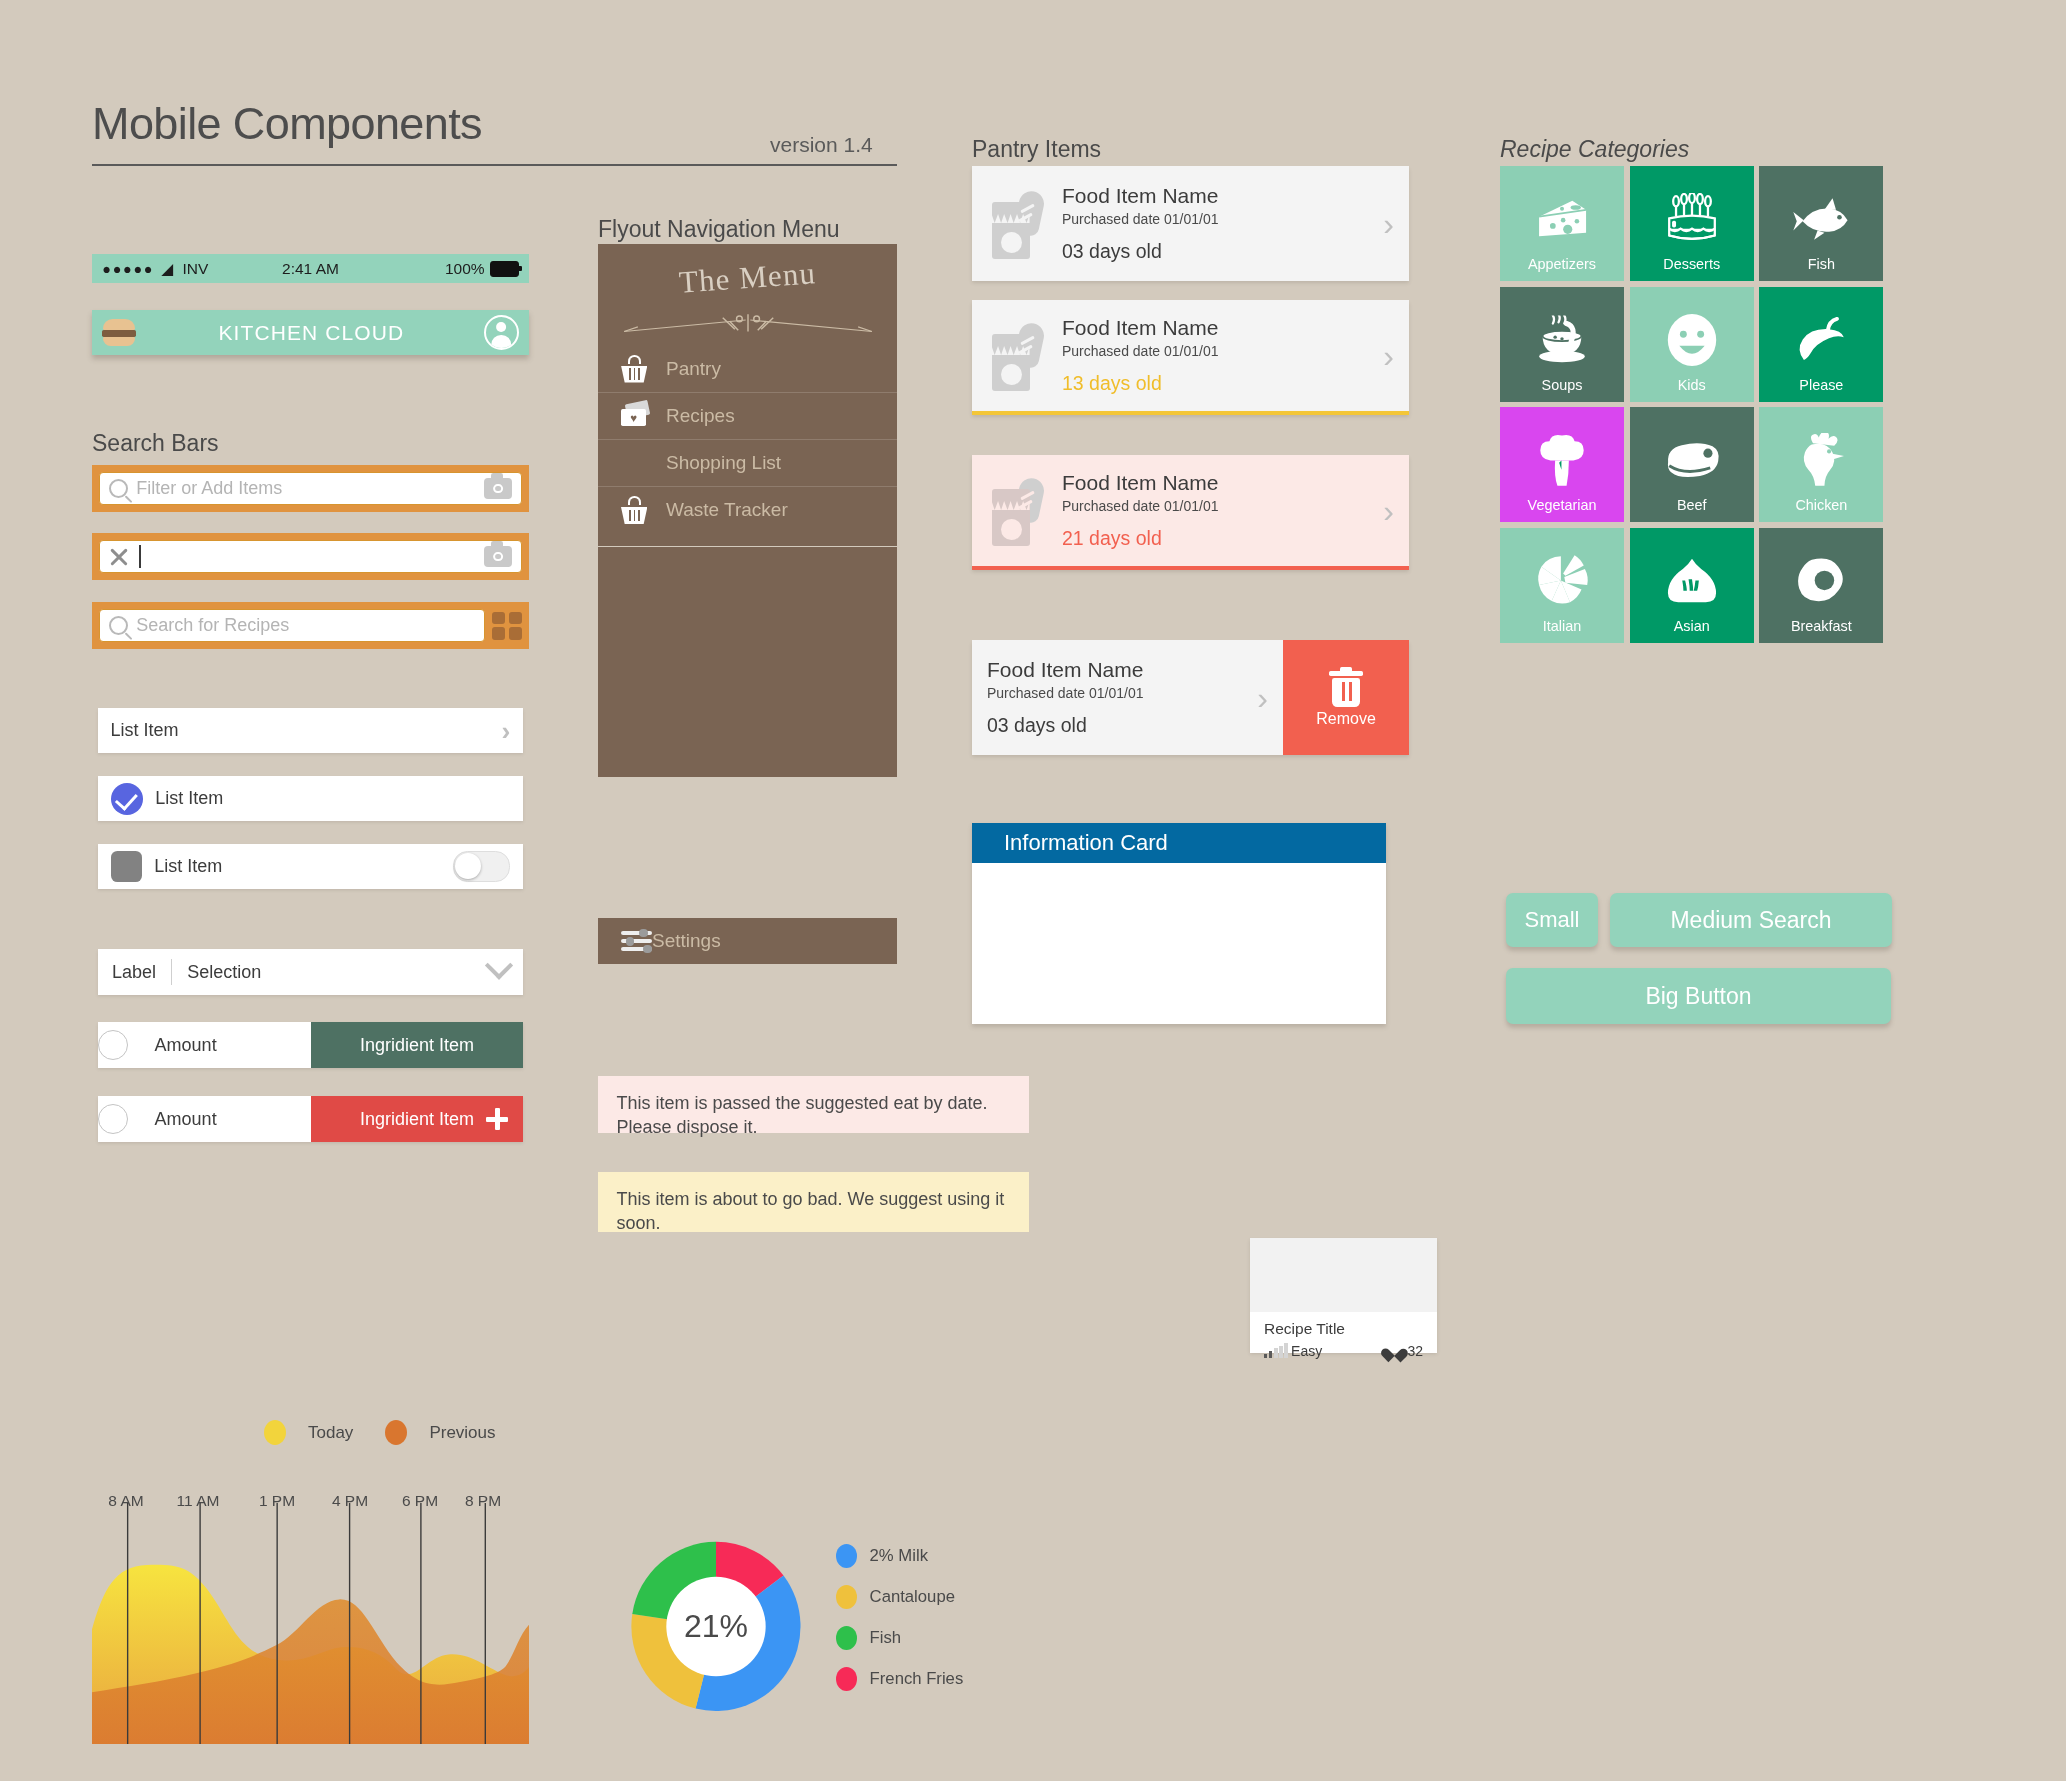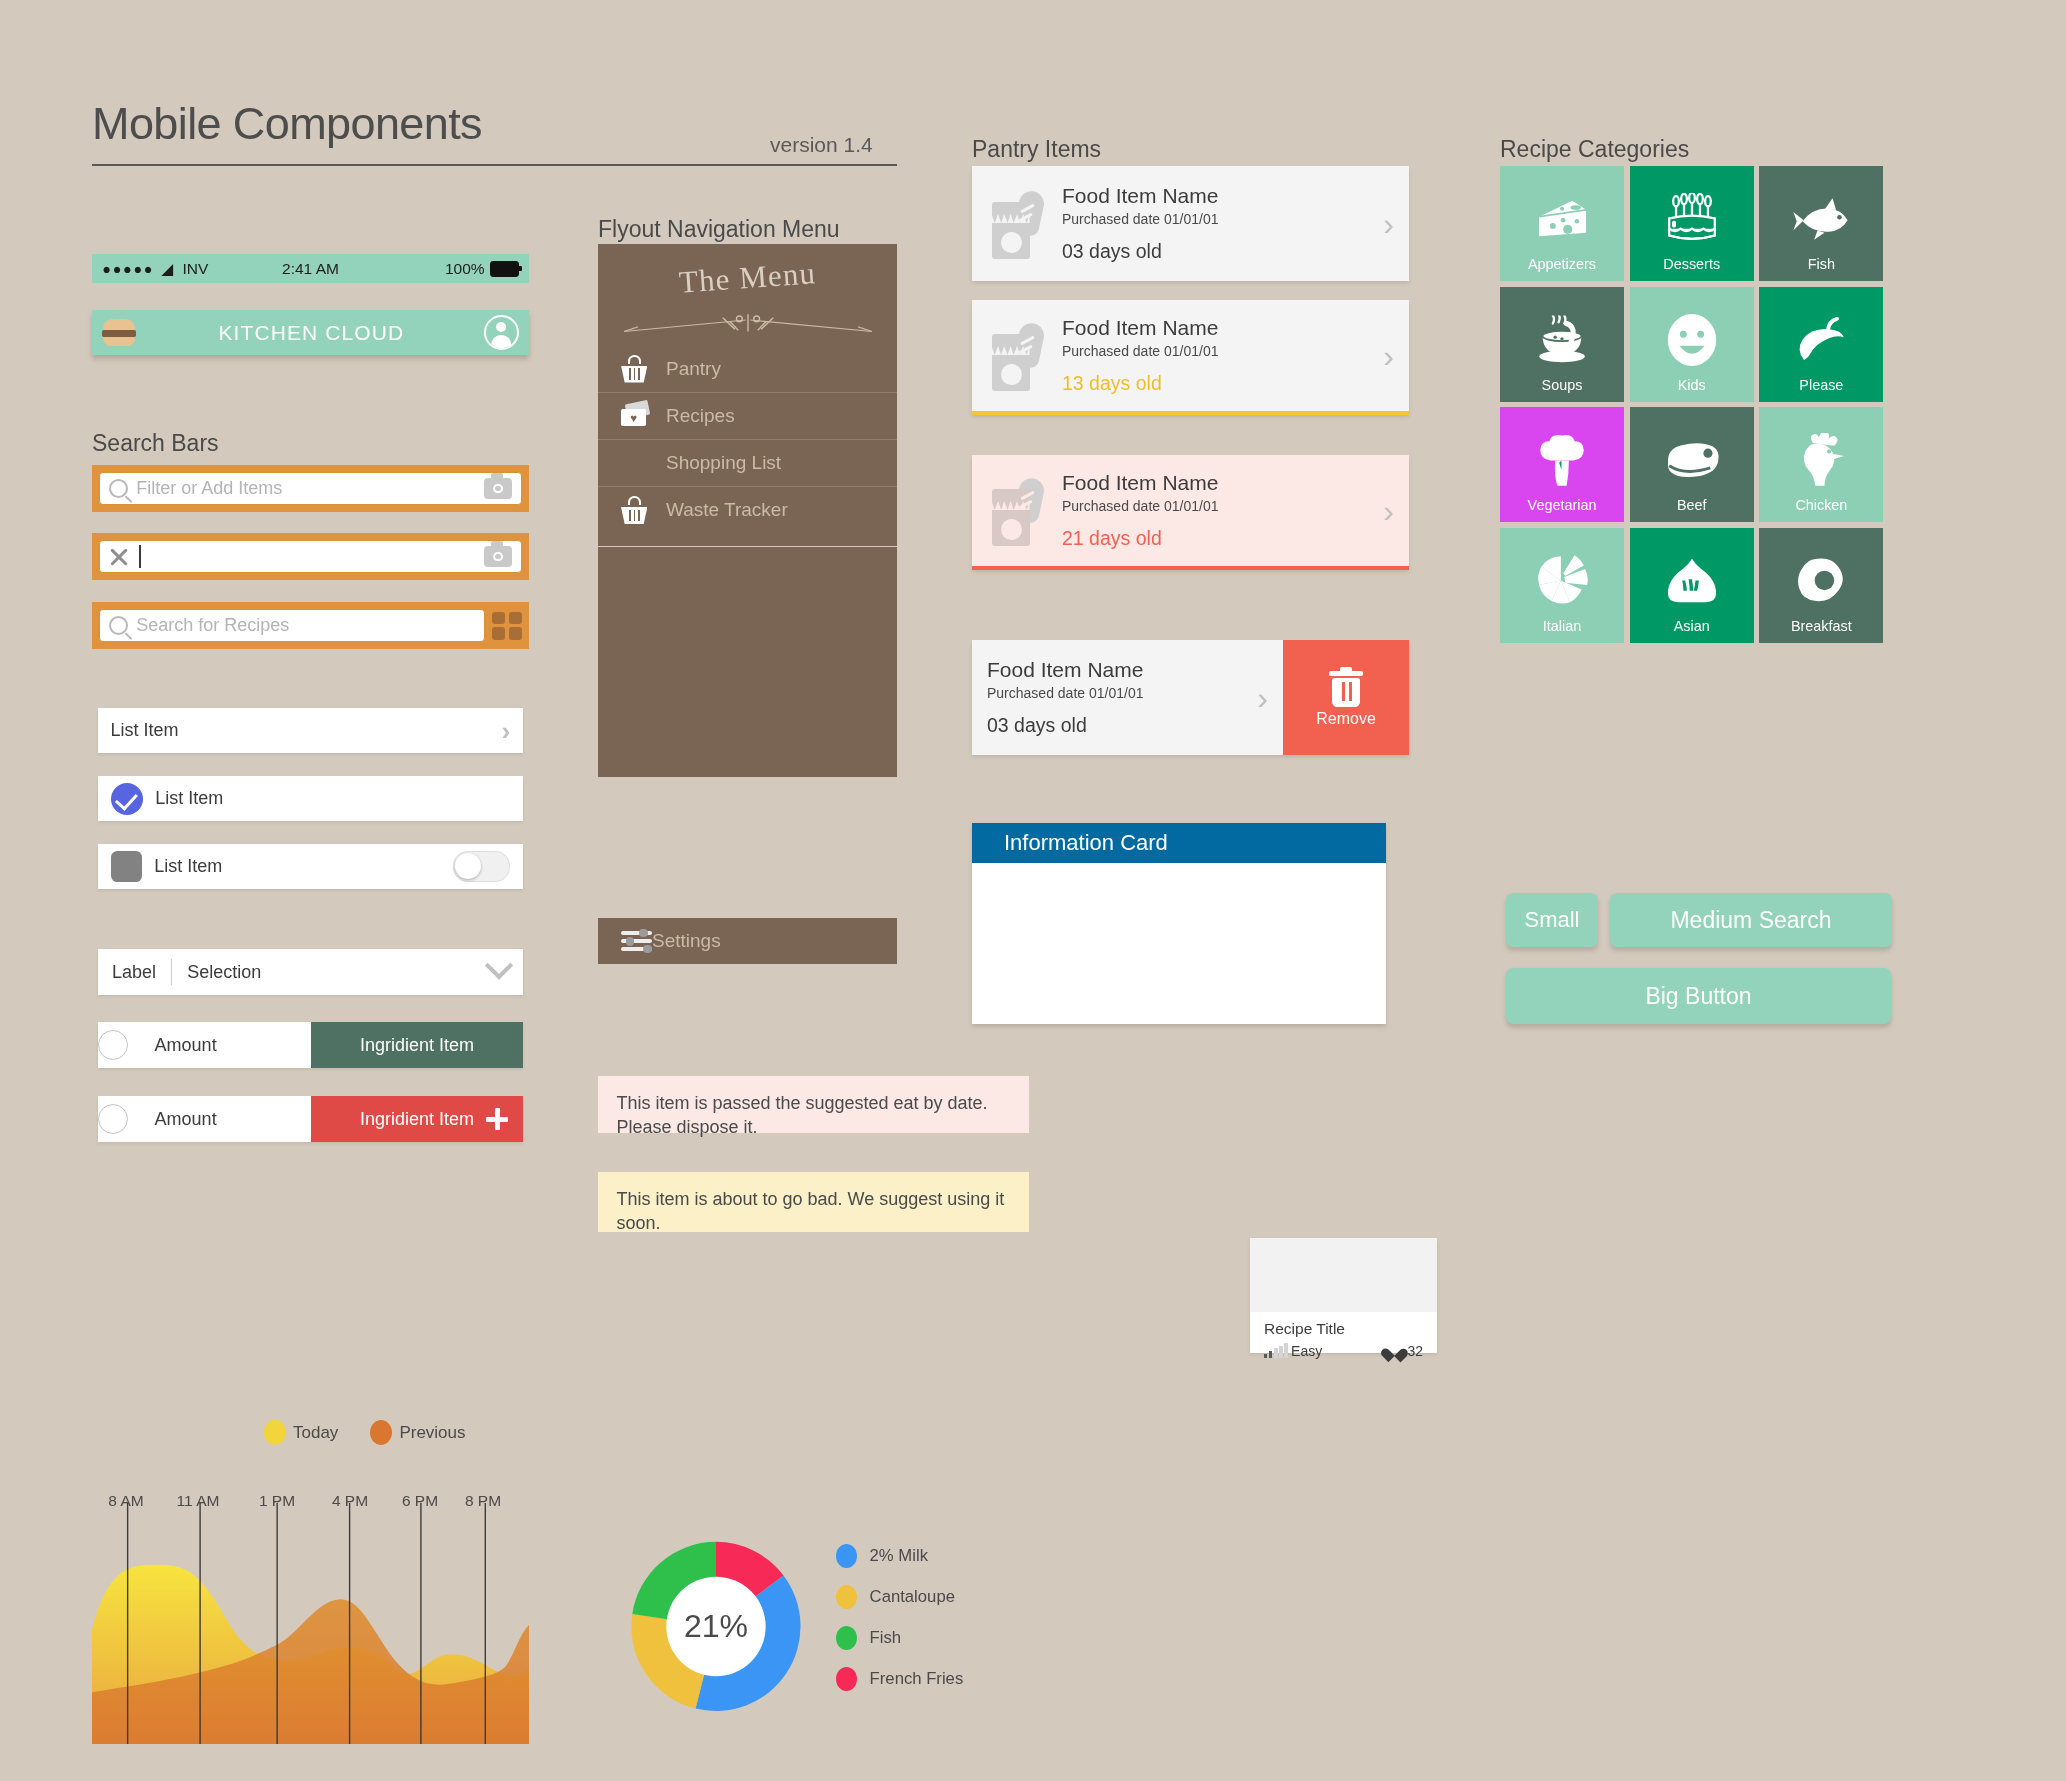--- a/index.html
+++ b/index.html
@@ -173,39 +173,39 @@
   .bars{display:flex;align-items:flex-end;gap:1.7px;height:15px;margin-right:3.4px;}
   .bars i{width:3.4px;background:#d4d4d4;display:block;}
   .bars i.on{background:#5a5a5a;}
   .heart{margin-left:auto;display:flex;align-items:center;gap:5.2px;}
   .heart .hs{width:16px;height:15px;position:relative;}
   .heart .hs:before,.heart .hs:after{content:"";position:absolute;top:0;width:8.6px;height:13.2px;background:#3c3c3c;border-radius:5.2px 5.2px 0 0;}
   .heart .hs:before{left:7.5px;transform:rotate(45deg);transform-origin:0 100%;}
   .heart .hs:after{left:0;transform:rotate(-45deg);transform-origin:100% 100%;}
 
   
-  #cat-title{left:1500px;top:136px;}
+  #cat-title{left:1500px;top:136px;font-style:italic;}
   #catgrid{position:absolute;left:1500px;top:166px;width:391px;display:grid;grid-template-columns:repeat(3,124px);gap:5.7px;}
   .cat{height:115px;position:relative;display:flex;align-items:flex-end;justify-content:center;padding-bottom:9.2px;box-sizing:border-box;}
   .cat .lbl{color:#fff;font-size:14.4px;}
   .cat .gi{position:absolute;left:50%;top:46%;transform:translate(-50%,-50%);}
 
   
   #btn-small{position:absolute;left:1506px;top:893px;width:92px;height:54px;background:#93d3bb;border-radius:7px;
       display:flex;align-items:center;justify-content:center;color:#fff;font-size:22px;box-shadow:0 3.4px 4.6px rgba(110,100,90,.28);}
   #btn-medium{position:absolute;left:1610px;top:893px;width:282px;height:54px;background:#93d3bb;border-radius:7px;
       display:flex;align-items:center;justify-content:center;color:#fff;font-size:23px;box-shadow:0 3.4px 4.6px rgba(110,100,90,.28);}
   #btn-big{position:absolute;left:1506px;top:968px;width:385px;height:56px;background:#93d3bb;border-radius:7px;
       display:flex;align-items:center;justify-content:center;color:#fff;font-size:23px;box-shadow:0 3.4px 4.6px rgba(110,100,90,.28);}
 
   
   #areachart{position:absolute;left:92px;top:1408px;width:437px;height:333px;}
   .legend-dot{width:22px;height:25px;border-radius:50%;display:inline-block;vertical-align:middle;}
   #area-legend{position:absolute;left:264px;top:1420px;display:flex;gap:32px;align-items:center;font-size:17px;color:#4a4a4a;}
-  #area-legend .li{display:flex;align-items:center;gap:7px;}
+  #area-legend .li{display:flex;align-items:center;gap:22px;}
   #area-ticks{position:absolute;left:92px;top:1492px;width:437px;height:23px;}
   #area-ticks span{position:absolute;font-size:15.5px;color:#4a4a4a;transform:translateX(-50%);}
 
   
   #donut-wrap{position:absolute;left:624px;top:1529px;}
   #donut-legend{position:absolute;left:836px;top:1535px;font-size:16.7px;color:#4a4a4a;}
   #donut-legend .li{display:flex;align-items:center;gap:12.6px;height:41px;}
   #donut-legend .sw{width:21px;height:24px;border-radius:50%;}
 </style>
 </head>

